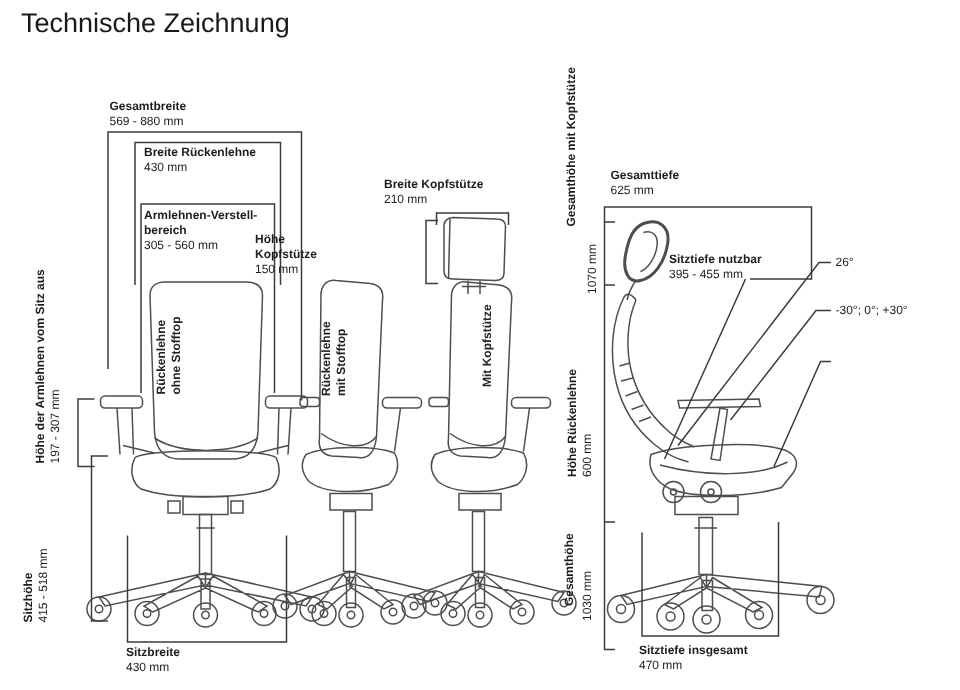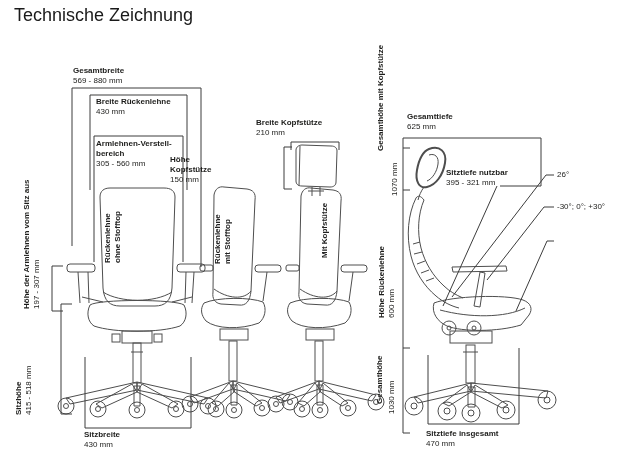--- a/index.html
+++ b/index.html
@@ -175,21 +175,21 @@
     <span class="v">210 mm</span>
   </div>
 
   <div class="lbl" style="left:407px;top:112px">
     <span class="l">Gesamttiefe</span>
     <span class="v">625 mm</span>
   </div>
 
   <div class="lbl" style="left:446px;top:168px">
     <span class="l">Sitztiefe nutzbar</span>
-    <span class="v">395 - 321 mm</span>
+    <span class="v">395 - 455 mm</span>
   </div>
 
   <div class="lbl" style="left:557px;top:170px;width:64px">
     <span class="v">26°</span>
   </div>
 
   <div class="lbl" style="left:557px;top:202px;width:82px">
     <span class="v">-30°; 0°; +30°</span>
   </div>
 

